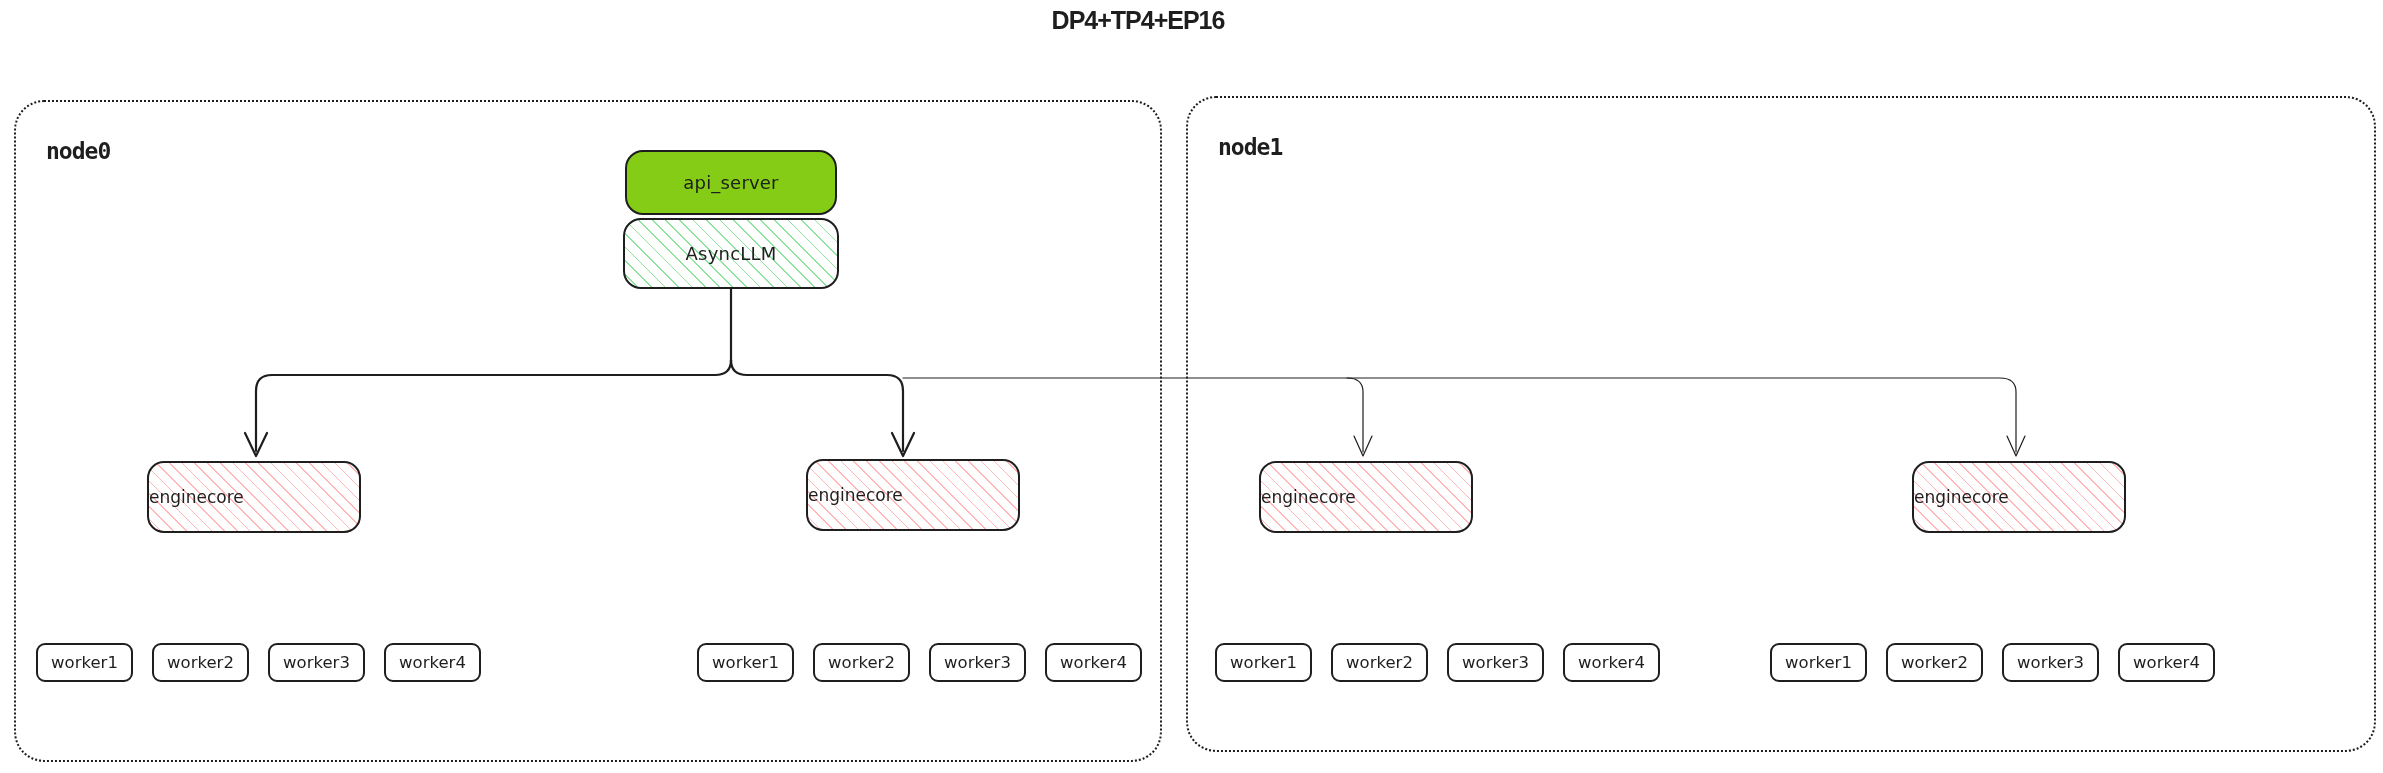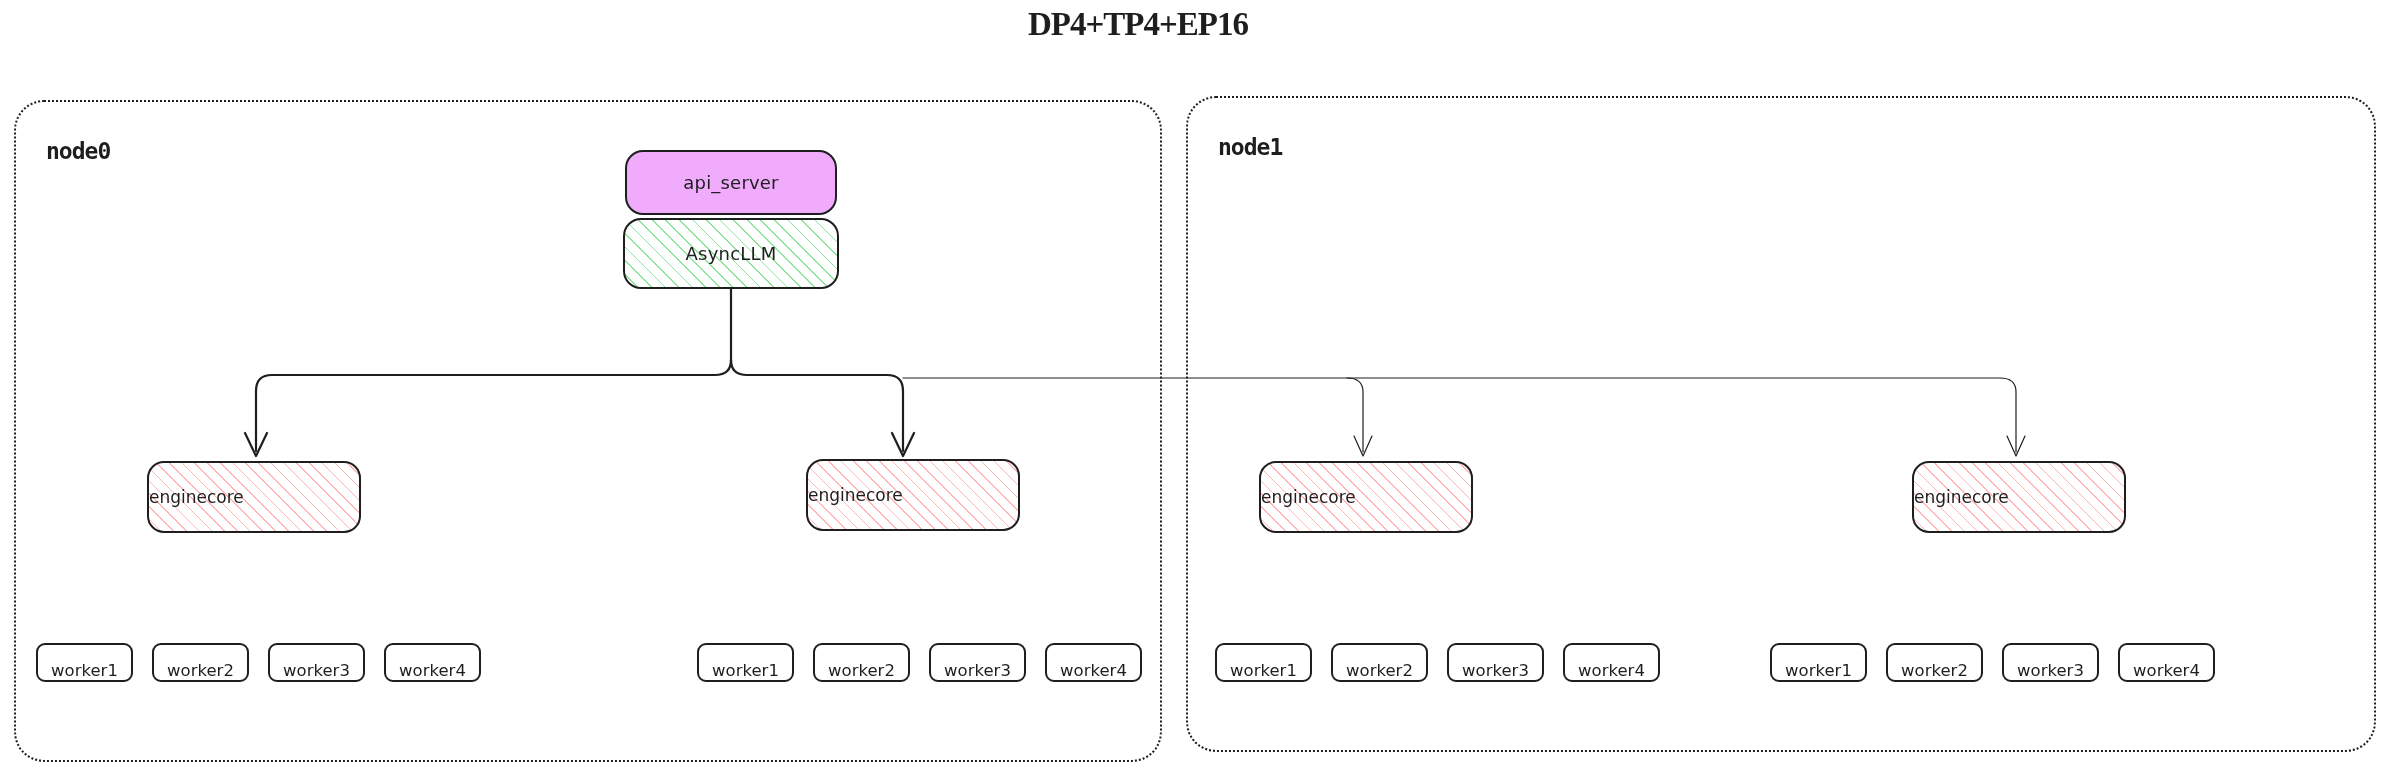--- a/index.html
+++ b/index.html
@@ -2,36 +2,36 @@
 <html><head>
 <meta charset="utf-8">
 <style>
   html,body{margin:0;padding:0;background:#ffffff;}
   #stage{
     position:relative;width:2383px;height:773px;background:#ffffff;
     font-family:"DejaVu Sans",sans-serif;color:#1e1e1e;overflow:hidden;
   }
   .title{
     position:absolute;top:6px;left:1138px;transform:translateX(-50%);
-    font-family:Liberation Serif, serif;font-size:33px;font-weight:600;
+    font-family:Liberation Sans, sans-serif;font-size:25px;font-weight:600;
     letter-spacing:-1px;white-space:nowrap;
   }
   .node-box{
     position:absolute;border:2.5px dotted #1e1e1e;border-radius:30px;background:transparent;
   }
   #node0{left:14px;top:100px;width:1144px;height:658px;}
   #node1{left:1186px;top:96px;width:1186px;height:652px;text-align:center;}
   .node-label{
     position:absolute;left:30px;top:36px;
     font-family:"DejaVu Sans Mono",monospace;font-size:23px;font-weight:600;
     letter-spacing:-1px;
   }
   .shape{
     position:absolute;display:flex;align-items:center;justify-content:center;
-    border:2.2px solid #1e1e1e;background:#f0abfc;box-sizing:border-box;
+    border:2.2px solid #1e1e1e;background:#84cc16;box-sizing:border-box;
     font-size:18px;letter-spacing:.2px;white-space:nowrap;
   }
   .bigbox{width:212px;border-radius:18px;}
   #api-server{left:625px;top:150px;height:65px;}
   #async-llm{
     left:623px;top:218px;height:71px;width:216px;
     background:
       repeating-linear-gradient(45deg, rgba(105,219,124,0) 0 8.4px,
         rgba(105,219,124,0.75) 8.4px 9.6px) #ffffff;
   }
@@ -43,21 +43,21 @@
         rgba(255,135,135,0.6) 7.9px 9px) #ffffff;
   }
   #ec0{left:147px;top:461px;}
   #ec1{left:806px;top:459px;}
   #ec2{left:1259px;top:461px;}
   #ec3{left:1912px;top:461px;}
   .worker-row{position:absolute;top:643px;display:flex;gap:19px;}
   #wg0{left:36px;} #wg1{left:697px;} #wg2{left:1215px;} #wg3{left:1770px;}
   .worker{
     width:97px;height:39px;border:2.2px solid #1e1e1e;border-radius:9px;background:#ffffff;
-    display:flex;align-items:flex-end;justify-content:center;font-size:16.5px;box-sizing:border-box;
+    display:flex;align-items:center;justify-content:center;font-size:16.5px;box-sizing:border-box;
   }
   #wires{position:absolute;left:0;top:0;pointer-events:none;}
 </style>
 </head>
 <body>
 
 <div id="stage">
 
   <div class="title">DP4+TP4+EP16</div>
 

